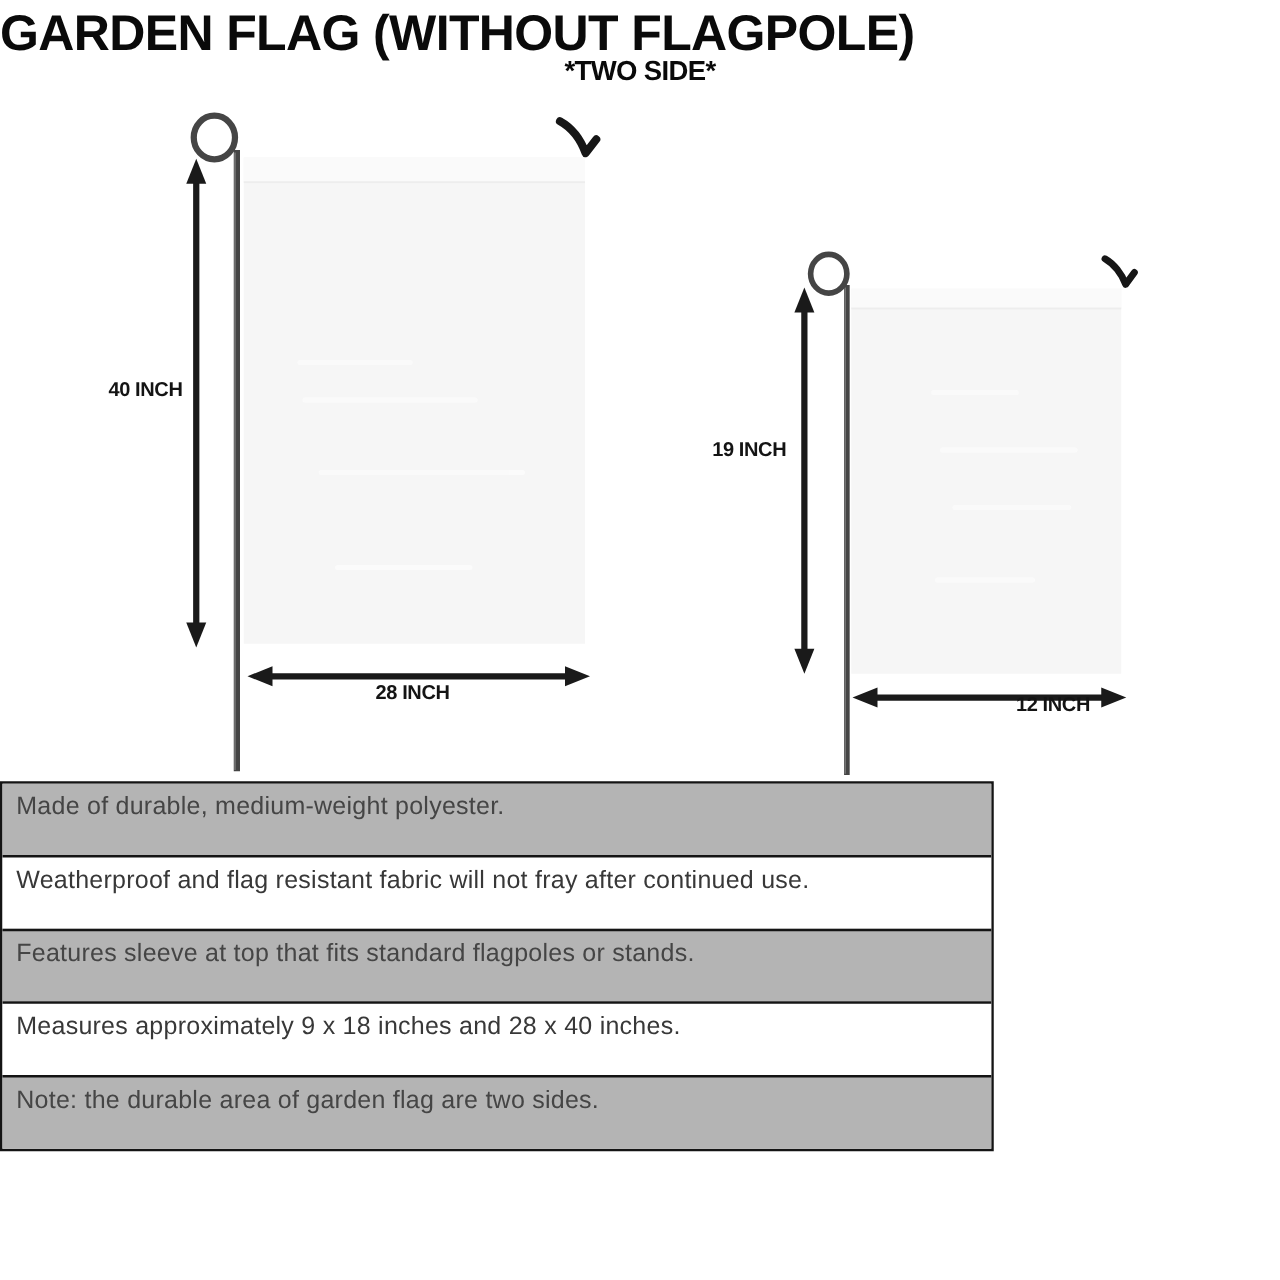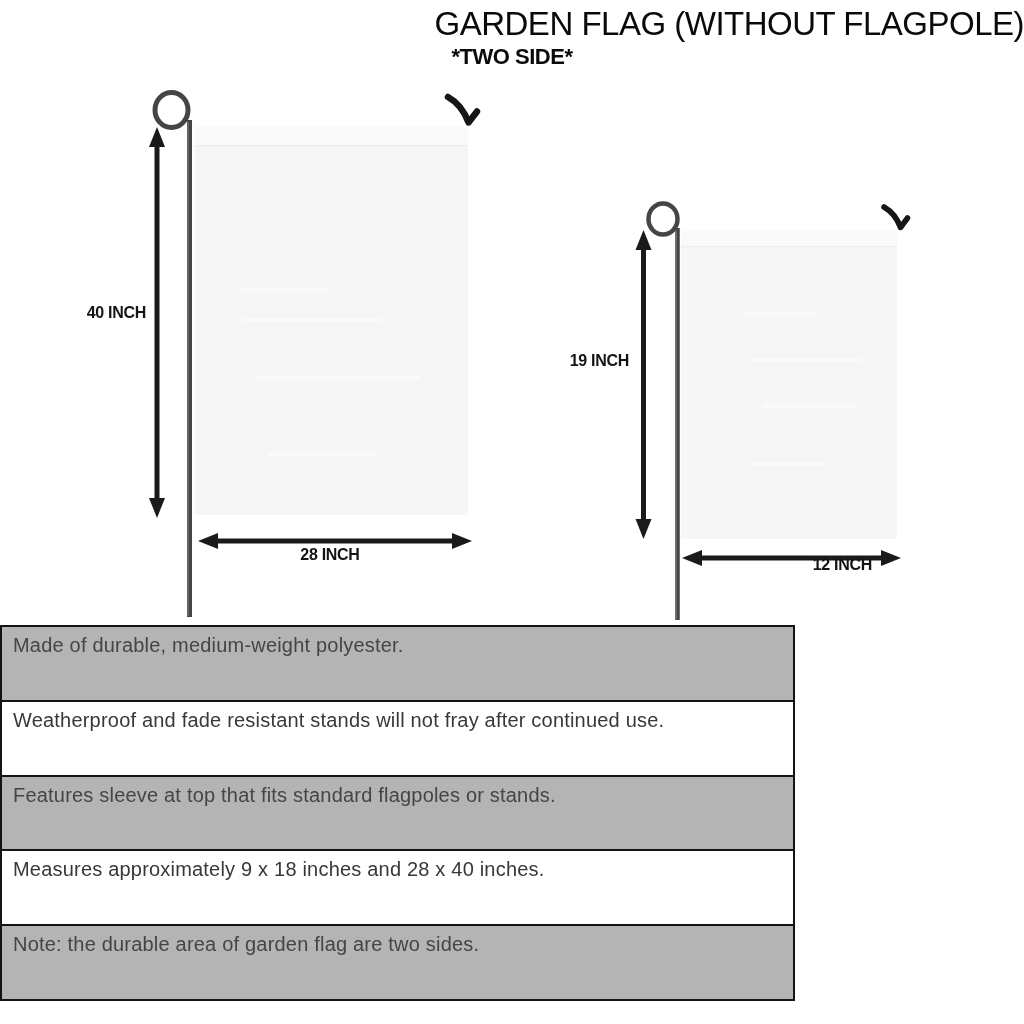--- a/index.html
+++ b/index.html
@@ -14,23 +14,23 @@
     height: 1024px;
     background: #ffffff;
     overflow: hidden;
   }
 
   
   .title-line1 {
     position: absolute;
     top: 5px; left: 0;
     width: 100%;
-    text-align: right;
-    font-size: 33px;
-    font-weight: 400;
+    text-align: left;
+    font-size: 40px;
+    font-weight: 700;
     letter-spacing: -0.5px;
     color: #0a0a0a;
     white-space: nowrap;
   }
   .title-line2 {
     position: absolute;
     top: 44px; left: 0;
     width: 100%;
     text-align: center;
     font-size: 22px;
@@ -60,21 +60,21 @@
   .dim-28 { top: 546px; left: 250px; width: 160px; text-align: center; }
   .dim-18 { top: 352px; left: 543px; width: 86px; text-align: right; }
   .dim-12 { top: 556px; left: 712px; width: 160px; text-align: right; }
 
   
   .feature-table {
     position: absolute;
     left: 0;
     top: 625px;
     width: 795px;
-    height: 376px;
+    height: 296px;
     border: 2px solid #141414;
     box-sizing: border-box;
     display: flex;
     flex-direction: column;
     background: #ffffff;
   }
   .feature-row {
     flex: 1 1 0;
     display: block;
     box-sizing: border-box;
@@ -164,21 +164,21 @@
   <div class="dim-label dim-40">40 INCH</div>
   <div class="dim-label dim-28">28 INCH</div>
   <div class="dim-label dim-18">19 INCH</div>
   <div class="dim-label dim-12">12 INCH</div>
 
   <div class="feature-table">
     <div class="feature-row gray">
       <span>Made of durable, medium-weight polyester.</span>
     </div>
     <div class="feature-row">
-      <span>Weatherproof and fade resistant stands will not fray after continued use.</span>
+      <span>Weatherproof and flag resistant fabric will not fray after continued use.</span>
     </div>
     <div class="feature-row gray">
       <span>Features sleeve at top that fits standard flagpoles or stands.</span>
     </div>
     <div class="feature-row">
       <span>Measures approximately 9 x 18 inches and 28 x 40 inches.</span>
     </div>
     <div class="feature-row gray">
       <span>Note: the durable area of garden flag are two sides.</span>
     </div>

